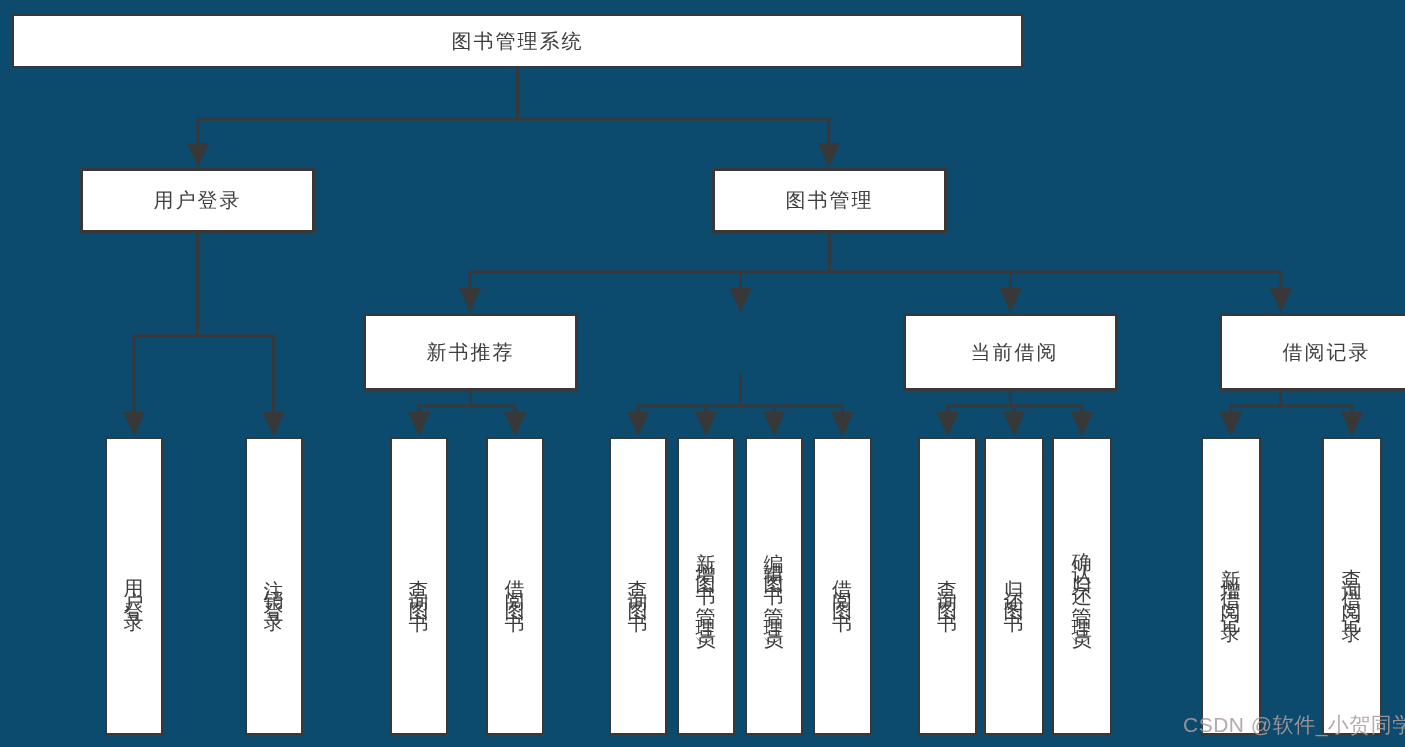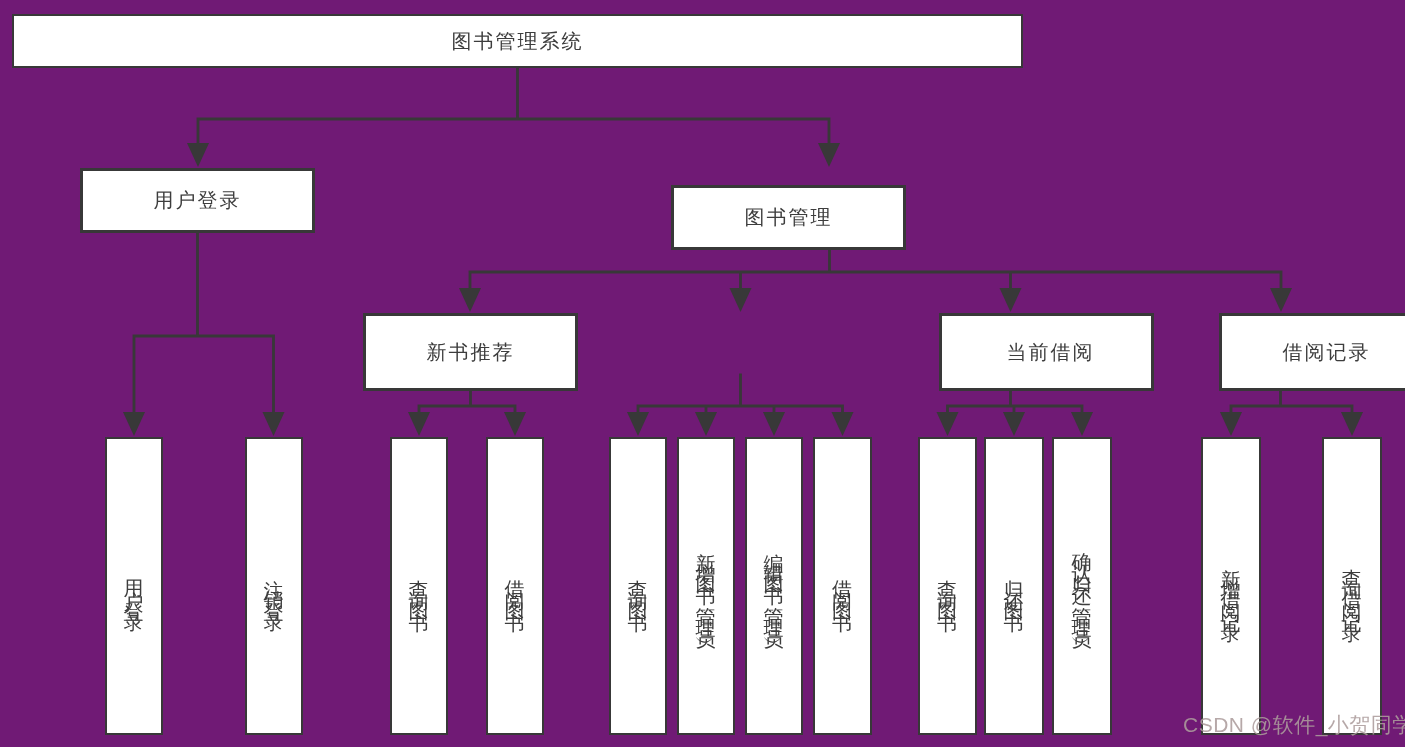--- a/index.html
+++ b/index.html
@@ -4,21 +4,21 @@
 <style>
   html, body {
     margin: 0;
     padding: 0;
     background: #ffffff;
   }
   #canvas {
     position: relative;
     width: 1405px;
     height: 747px;
-    background: #701a75;
+    background: #0c4a6e;
     font-family: "Liberation Sans", "DejaVu Sans", sans-serif;
     overflow: hidden;
   }
   #connector-layer {
     position: absolute;
     left: 0; top: 0;
     width: 1405px; height: 747px;
   }
   .box {
     position: absolute;
@@ -105,28 +105,28 @@
     <polygon class="arrowhead" points="1341,412 1363,412 1352,436"></polygon>
   </svg>
 
   <div class="box root-box">
     <span>图书管理系统</span>
   </div>
 
   <div class="box l2" style="left:80px;">
     <span>用户登录</span>
   </div>
-  <div class="box l2" style="left:671px;margin-top:17px;">
+  <div class="box l2" style="left:712px;">
     <span>图书管理</span>
   </div>
 
   <div class="box l3" style="left:363px;">
     <span>新书推荐</span>
   </div>
-  <div class="box l3" style="left:939px;padding-left:8px;">
+  <div class="box l3" style="left:903px;padding-left:8px;">
     <span>当前借阅</span>
   </div>
   <div class="box l3" style="left:1219px;">
     <span>借阅记录</span>
   </div>
 
   <div class="box leaf" style="left:105px;width:58px;">
     <span class="vtext">用户登录</span>
   </div>
   <div class="box leaf" style="left:245px;width:58px;">

